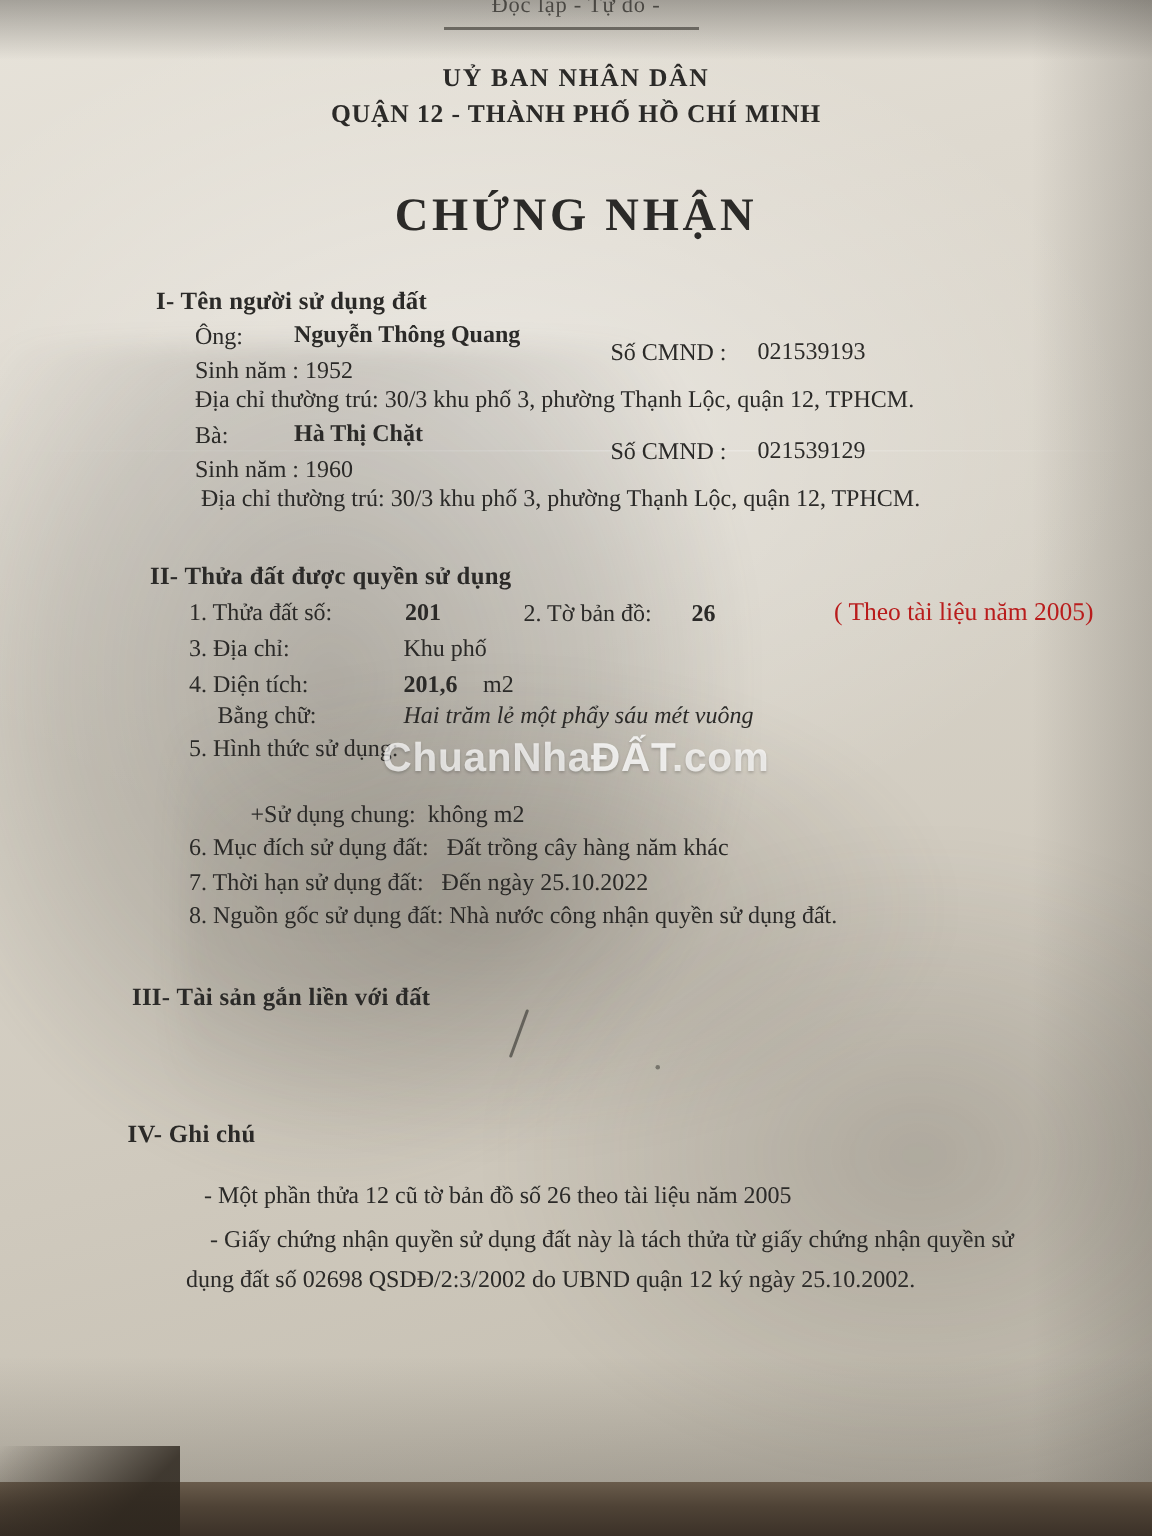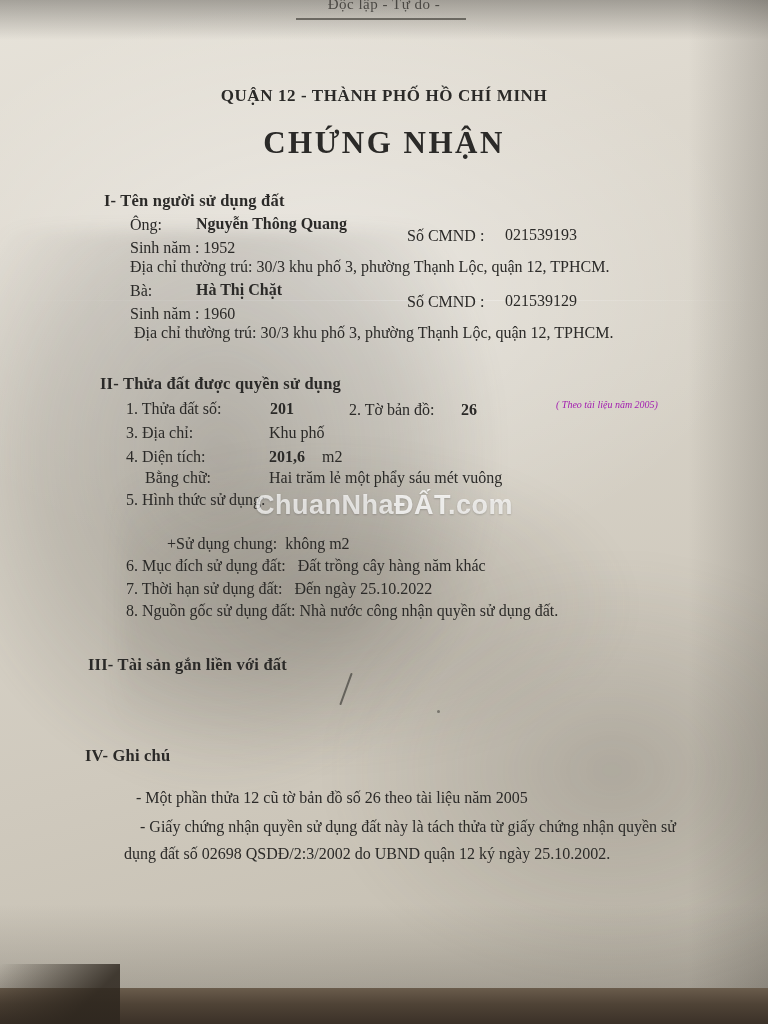--- a/index.html
+++ b/index.html
@@ -132,23 +132,22 @@
     letter-spacing: .2px;
   }
   .line {
     font-size: 16px;
   }
   .lineb {
     font-size: 16px;
     font-weight: bold;
   }
   .small {
-    font-size: 10px;
-    font-style: italic;
-    color: #a21caf;
+    font-size: 17px;
+    color: #b91c1c;
   }
 
   
   .wm {
     position: absolute;
     left: 0;
     top: 490px;
     width: 768px;
     text-align: center;
     font-family: "Liberation Sans", sans-serif;
@@ -197,21 +196,22 @@
   <div class="shadow-c"></div>
   <div class="shadow-top"></div>
   <div class="edge-right"></div>
   <div class="edge-bottom"></div>
 
   <div class="doc">
 
     <div class="ctr hdr-top" style="top:-4px;">Độc lập - Tự do -</div>
     <div class="rule" style="left:296px; top:18px; width:170px;"></div>
 
-    <div class="ctr org2" style="top:66px;margin-top:20px;">QUẬN 12 - THÀNH PHỐ HỒ CHÍ MINH</div>
+    <div class="ctr org1" style="top:42px;">UỶ BAN NHÂN DÂN</div>
+    <div class="ctr org2" style="top:66px;">QUẬN 12 - THÀNH PHỐ HỒ CHÍ MINH</div>
 
     <div class="ctr title" style="top:125px;">CHỨNG NHẬN</div>
 
     <div class="t sec" style="left:104px; top:192px;">I- Tên người sử dụng đất</div>
 
     <div class="t line" style="left:130px; top:216px;">Ông:</div>
     <div class="t lineb" style="left:196px; top:215px;">Nguyễn Thông Quang</div>
     <div class="t line" style="left:407px; top:227px;">Số CMND :</div>
     <div class="t line" style="left:505px; top:226px;">021539193</div>
     <div class="t line" style="left:130px; top:239px;">Sinh năm : 1952</div>
@@ -232,21 +232,21 @@
     <div class="t lineb" style="left:461px; top:401px;">26</div>
     <div class="t small" style="left:556px; top:399px;">( Theo tài liệu năm 2005)</div>
 
     <div class="t line" style="left:126px; top:424px;">3. Địa chỉ:</div>
     <div class="t line" style="left:269px; top:424px;">Khu phố</div>
 
     <div class="t line" style="left:126px; top:448px;">4. Diện tích:</div>
     <div class="t lineb" style="left:269px; top:448px;">201,6</div>
     <div class="t line" style="left:322px; top:448px;">m2</div>
     <div class="t line" style="left:145px; top:469px;">Bằng chữ:</div>
-    <div class="t line" style="left:269px; top:469px;">Hai trăm lẻ một phẩy sáu mét vuông</div>
+    <div class="t line" style="left:269px; top:469px;font-style:italic;">Hai trăm lẻ một phẩy sáu mét vuông</div>
 
     <div class="t line" style="left:126px; top:491px;">5. Hình thức sử dụng:</div>
     <div class="t line" style="left:167px; top:535px;">+Sử dụng chung:  không m2</div>
 
     <div class="t line" style="left:126px; top:557px;">6. Mục đích sử dụng đất:   Đất trồng cây hàng năm khác</div>
     <div class="t line" style="left:126px; top:580px;">7. Thời hạn sử dụng đất:   Đến ngày 25.10.2022</div>
     <div class="t line" style="left:126px; top:602px;">8. Nguồn gốc sử dụng đất: Nhà nước công nhận quyền sử dụng đất.</div>
 
     <div class="t sec" style="left:88px; top:656px;">III- Tài sản gắn liền với đất</div>
     <div class="pen"></div>

